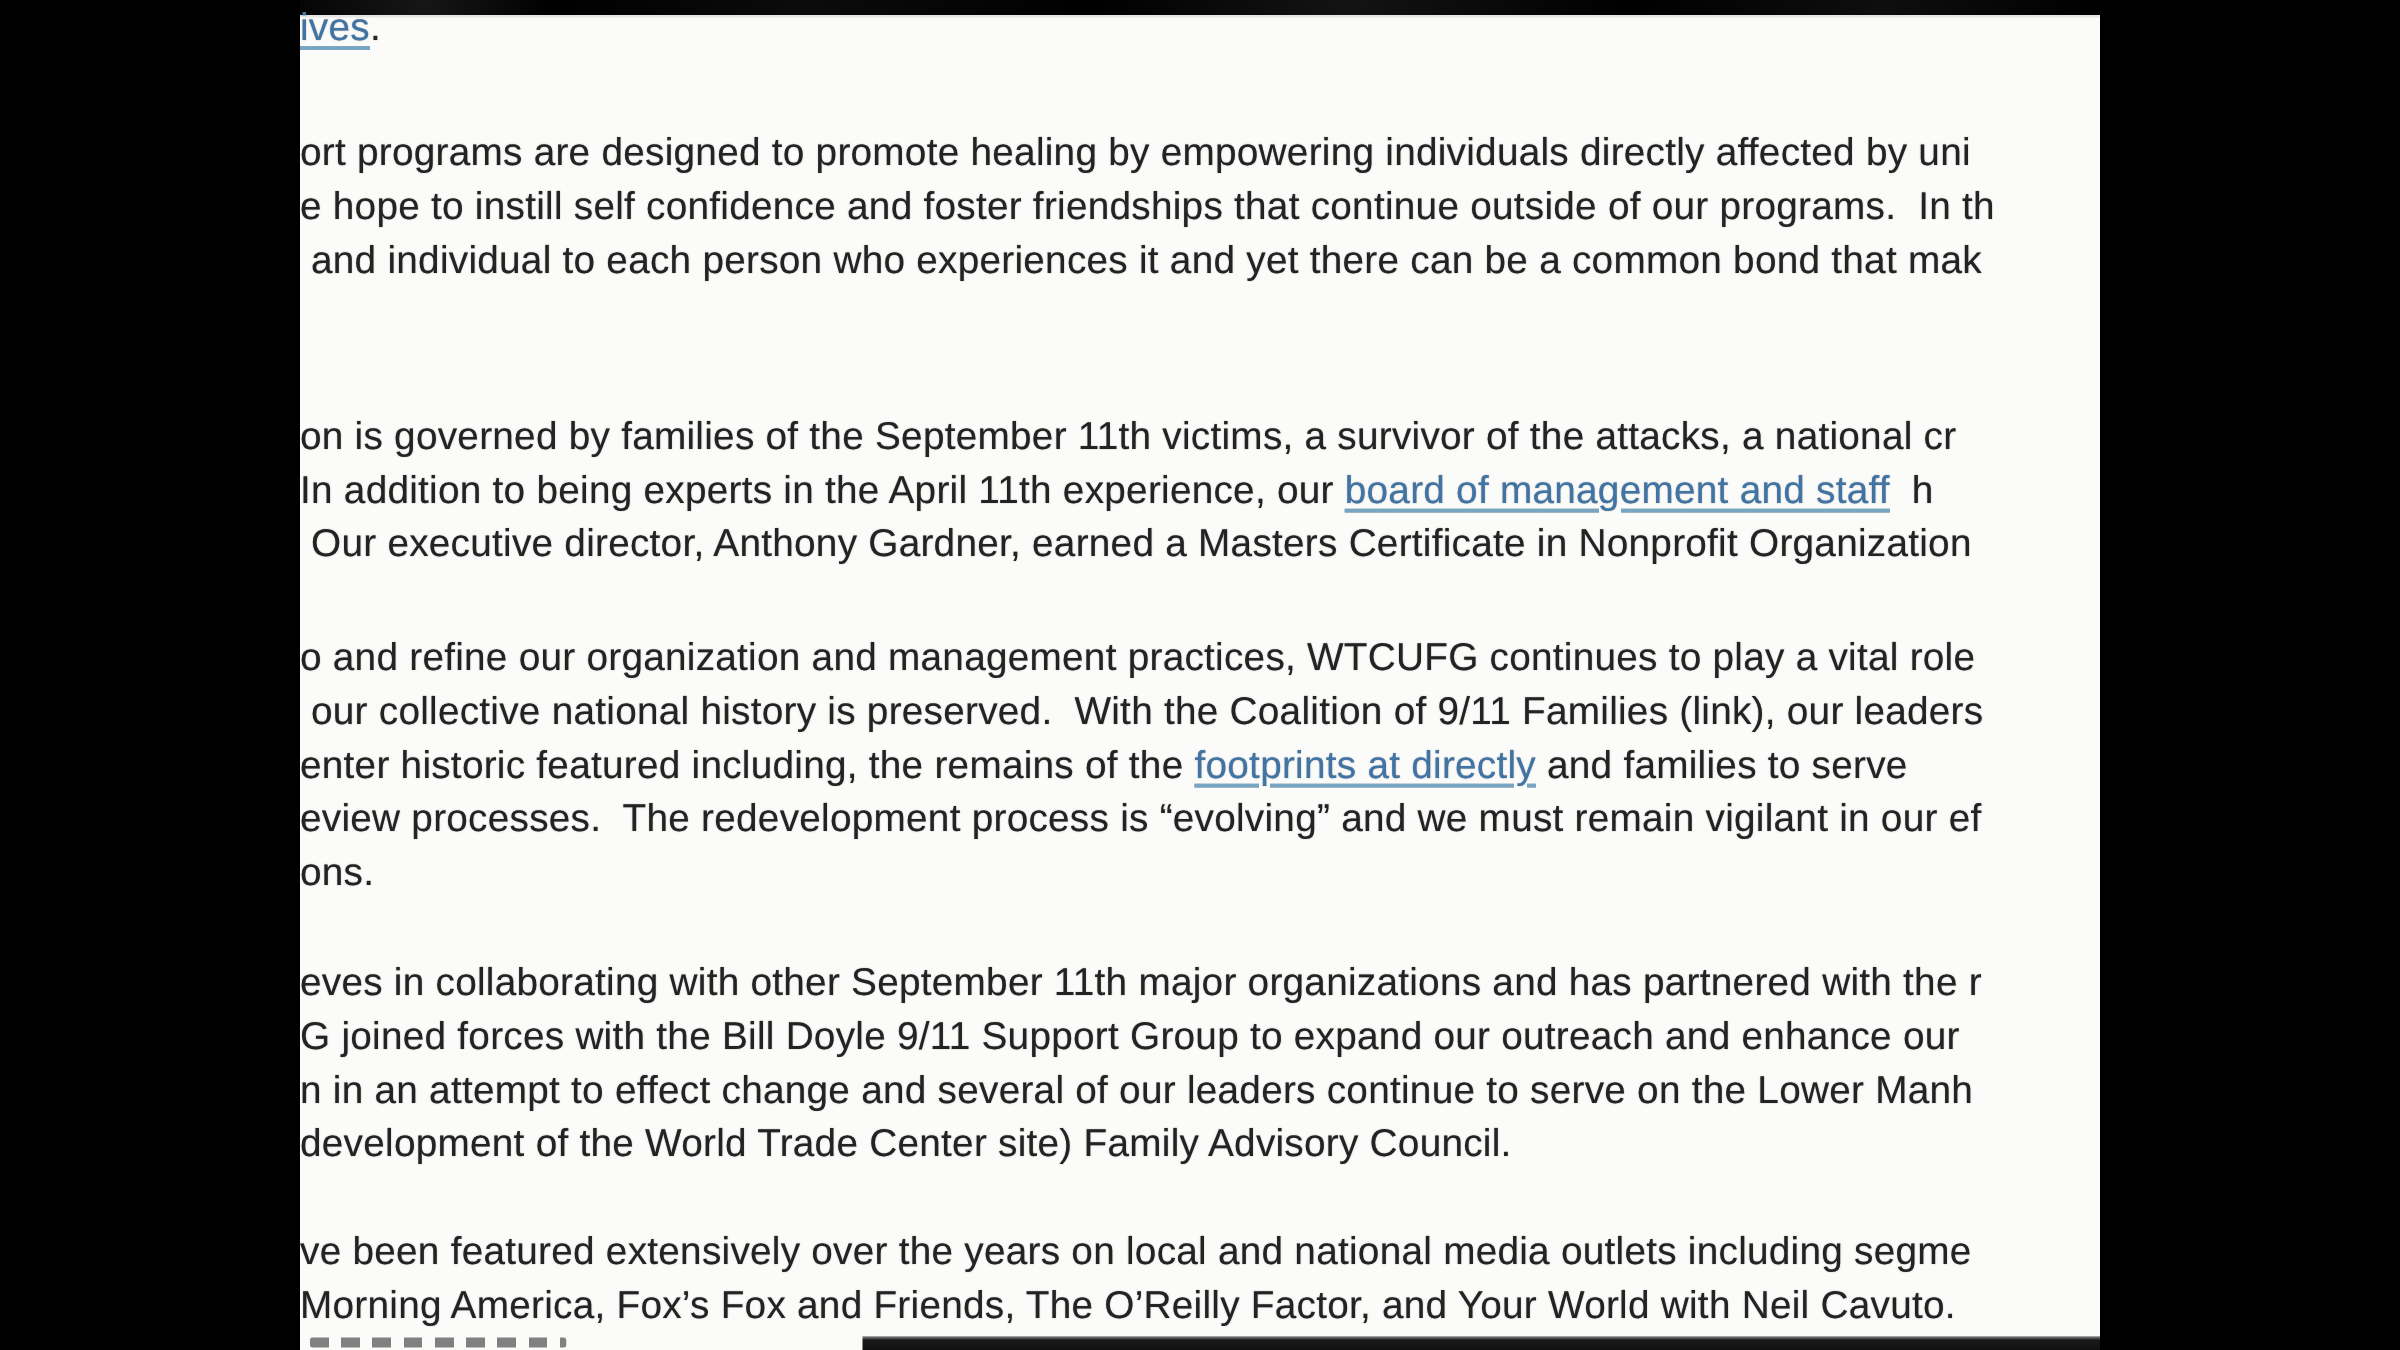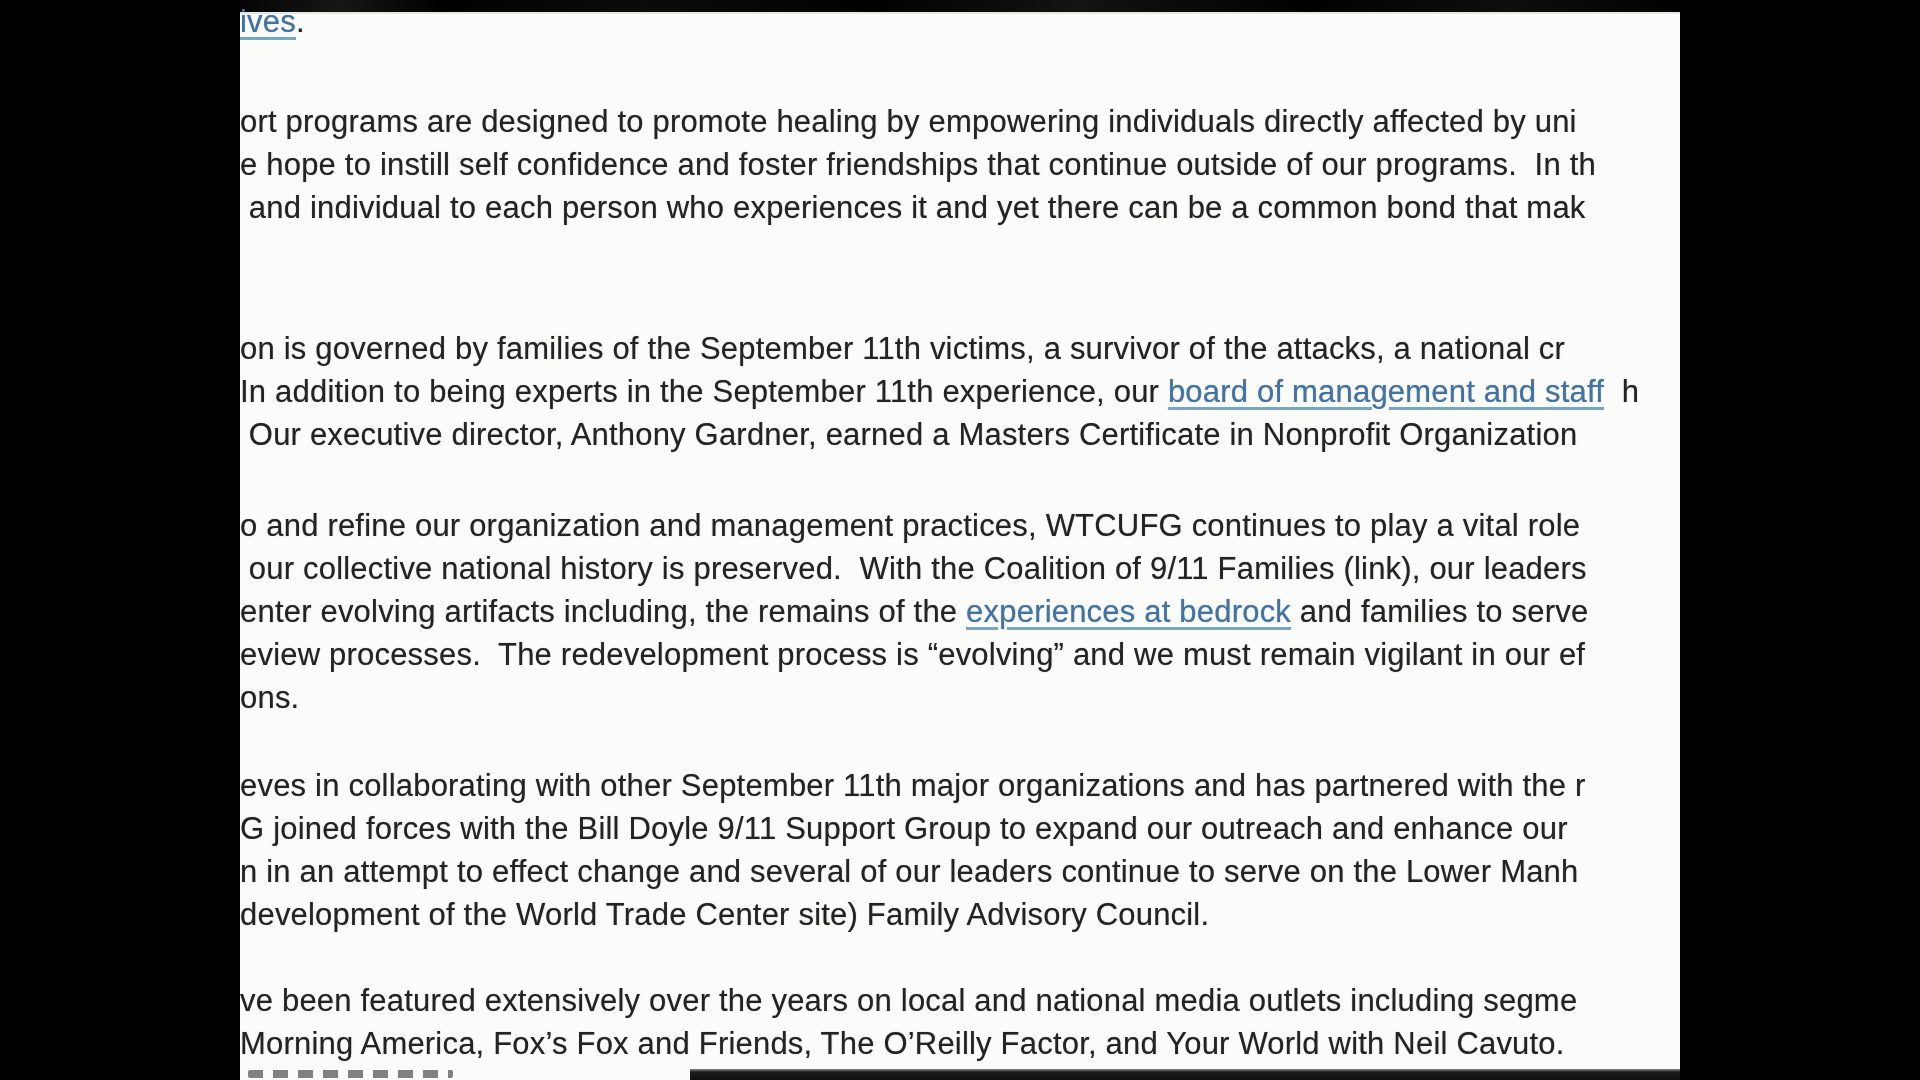--- a/index.html
+++ b/index.html
@@ -63,28 +63,28 @@
     <div class="line toplink-line"><a class="doclink">ives</a><span>.</span></div>
 
     <div class="para" style="top:100px;">
       <div class="line">ort programs are designed to promote healing by empowering individuals directly affected by uni</div>
       <div class="line">e hope to instill self confidence and foster friendships that continue outside of our programs.  In th</div>
       <div class="line"> and individual to each person who experiences it and yet there can be a common bond that mak</div>
     </div>
 
     <div class="para" style="top:327px;">
       <div class="line">on is governed by families of the September 11th victims, a survivor of the attacks, a national cr</div>
-      <div class="line"><span>In addition to being experts in the September 11th experience, our </span><a class="doclink">board of management and staff</a><span>  h</span></div>
+      <div class="line"><span>In addition to being experts in the April 11th experience, our </span><a class="doclink">board of management and staff</a><span>  h</span></div>
       <div class="line"> Our executive director, Anthony Gardner, earned a Masters Certificate in Nonprofit Organization</div>
     </div>
 
     <div class="para" style="top:504px;">
       <div class="line">o and refine our organization and management practices, WTCUFG continues to play a vital role</div>
       <div class="line"> our collective national history is preserved.  With the Coalition of 9/11 Families (link), our leaders</div>
-      <div class="line"><span>enter evolving artifacts including, the remains of the </span><a class="doclink">experiences at bedrock</a><span> and families to serve</span></div>
+      <div class="line"><span>enter historic featured including, the remains of the </span><a class="doclink">footprints at directly</a><span> and families to serve</span></div>
       <div class="line">eview processes.  The redevelopment process is “evolving” and we must remain vigilant in our ef</div>
       <div class="line">ons.</div>
     </div>
 
     <div class="para" style="top:764px;">
       <div class="line">eves in collaborating with other September 11th major organizations and has partnered with the r</div>
       <div class="line">G joined forces with the Bill Doyle 9/11 Support Group to expand our outreach and enhance our</div>
       <div class="line">n in an attempt to effect change and several of our leaders continue to serve on the Lower Manh</div>
       <div class="line">development of the World Trade Center site) Family Advisory Council.</div>
     </div>

